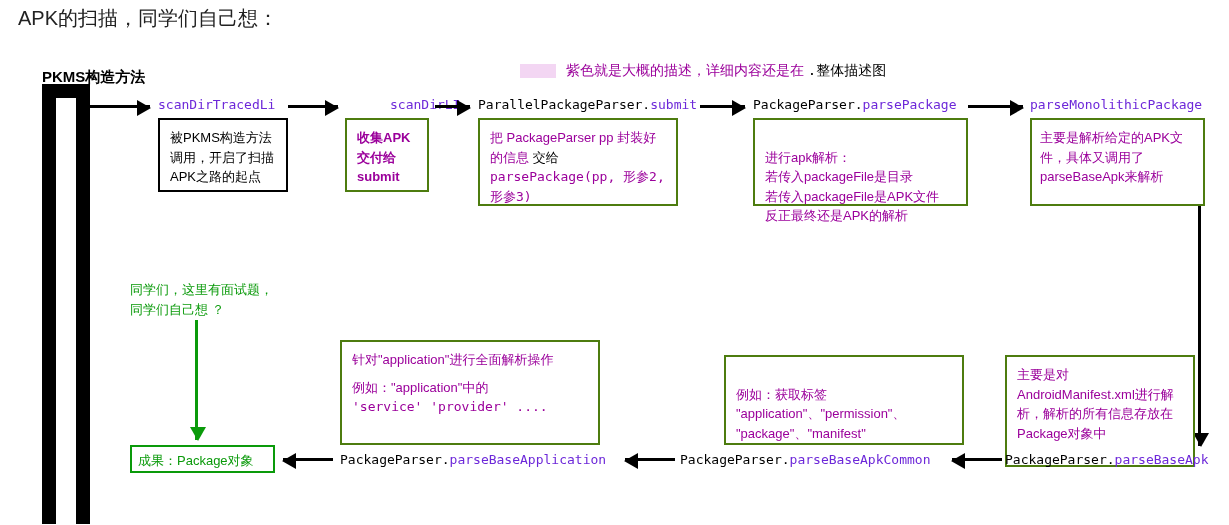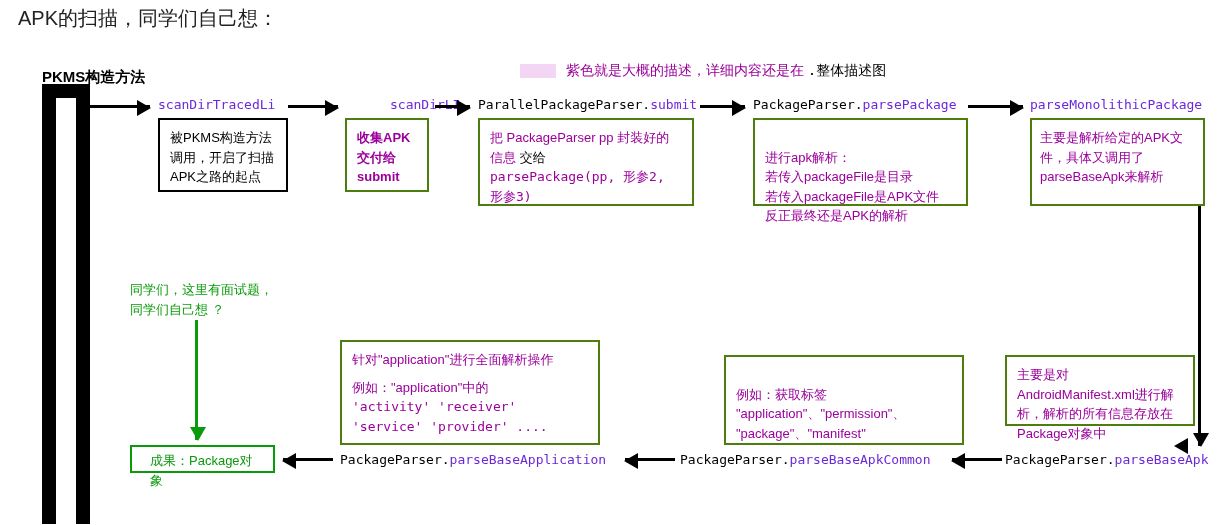--- a/index.html
+++ b/index.html
@@ -160,21 +160,21 @@
 </div>
 <div class="box" style="left:345px; top:118px; width:84px; height:74px;font-weight:bold;">
   <span>收集APK交付给submit</span>
 </div>
 
 <div class="arrow-h right" style="left:435px; top:105px; width:35px;"></div>
 
 <div class="mlabel" style="left:478px; top:97px;">
   <span class="black">ParallelPackageParser.</span><span class="red">submit</span>
 </div>
-<div class="box" style="left:478px; top:118px; width:216px; height:88px;">
+<div class="box" style="left:478px; top:118px; width:200px; height:88px;">
   <span>把 PackageParser pp 封装好的信息 </span><span class="black-inline">交给</span><br>
   <span class="mono">parsePackage(pp, 形参2, 形参3)</span>
 </div>
 
 <div class="arrow-h right" style="left:700px; top:105px; width:45px;"></div>
 
 <div class="mlabel" style="left:753px; top:97px;">
   <span class="black">PackageParser.</span><span class="red">parsePackage</span>
 </div>
 <div class="box" style="left:753px; top:118px; width:215px; height:88px; white-space:pre-line;">
@@ -189,21 +189,21 @@
 <div class="mlabel" style="left:1030px; top:97px;">
   <span class="red">parseMonolithicPackage</span>
 </div>
 <div class="box" style="left:1030px; top:118px; width:175px; height:88px;padding-left:8px;">
   <span>主要是解析给定的APK文件，具体又调用了parseBaseApk来解析</span>
 </div>
 
 <div class="arrow-v down" style="left:1198px; top:206px; height:240px;"></div>
 <div class="arrow-h left" style="left:1175px; top:446px; width:24px; border-top:none;"></div>
 
-<div class="box" style="left:1005px; top:355px; width:190px; height:71px;">
+<div class="box" style="left:1005px; top:355px; width:190px; height:112px;">
   <span>主要是对AndroidManifest.xml进行解析，解析的所有信息存放在Package对象中</span>
 </div>
 <div class="mlabel" style="left:1005px; top:452px;">
   <span class="black">PackageParser.</span><span class="red">parseBaseApk</span>
 </div>
 
 <div class="arrow-h left" style="left:952px; top:458px; width:50px;"></div>
 
 <div class="box" style="left:680px; top:355px; width:240px; height:90px; white-space:pre-line;margin-left:44px;">
   <span>例如：获取标签
@@ -213,30 +213,29 @@
 <div class="mlabel" style="left:680px; top:452px;">
   <span class="black">PackageParser.</span><span class="red">parseBaseApkCommon</span>
 </div>
 
 <div class="arrow-h left" style="left:625px; top:458px; width:50px;"></div>
 
 <div class="box" style="left:340px; top:340px; width:260px; height:105px;">
   <div>针对"application"进行全面解析操作</div>
   <div style="height:8px;"></div>
   <div>例如："application"中的</div>
-  <div class="mono">  'activity'  'receiver'</div>
   <div class="mono">  'service'  'provider' ....</div>
 </div>
 <div class="mlabel" style="left:340px; top:452px;">
   <span class="black">PackageParser.</span><span class="red">parseBaseApplication</span>
 </div>
 
 <div class="arrow-h left" style="left:283px; top:458px; width:50px;"></div>
 
-<div class="box green-border" style="left:130px; top:445px; width:145px; height:28px; padding:4px 18px;">
+<div class="box green-border" style="left:130px; top:445px; width:145px; height:28px; padding:4px 6px;">
   <span>成果：Package对象</span>
 </div>
 
 <div class="green-note" style="left:130px; top:280px;">
   <div>同学们，这里有面试题，</div>
   <div>同学们自己想 ？</div>
 </div>
 <div class="arrow-v down green" style="left:195px; top:320px; height:120px;"></div>
 
 </body></html>

